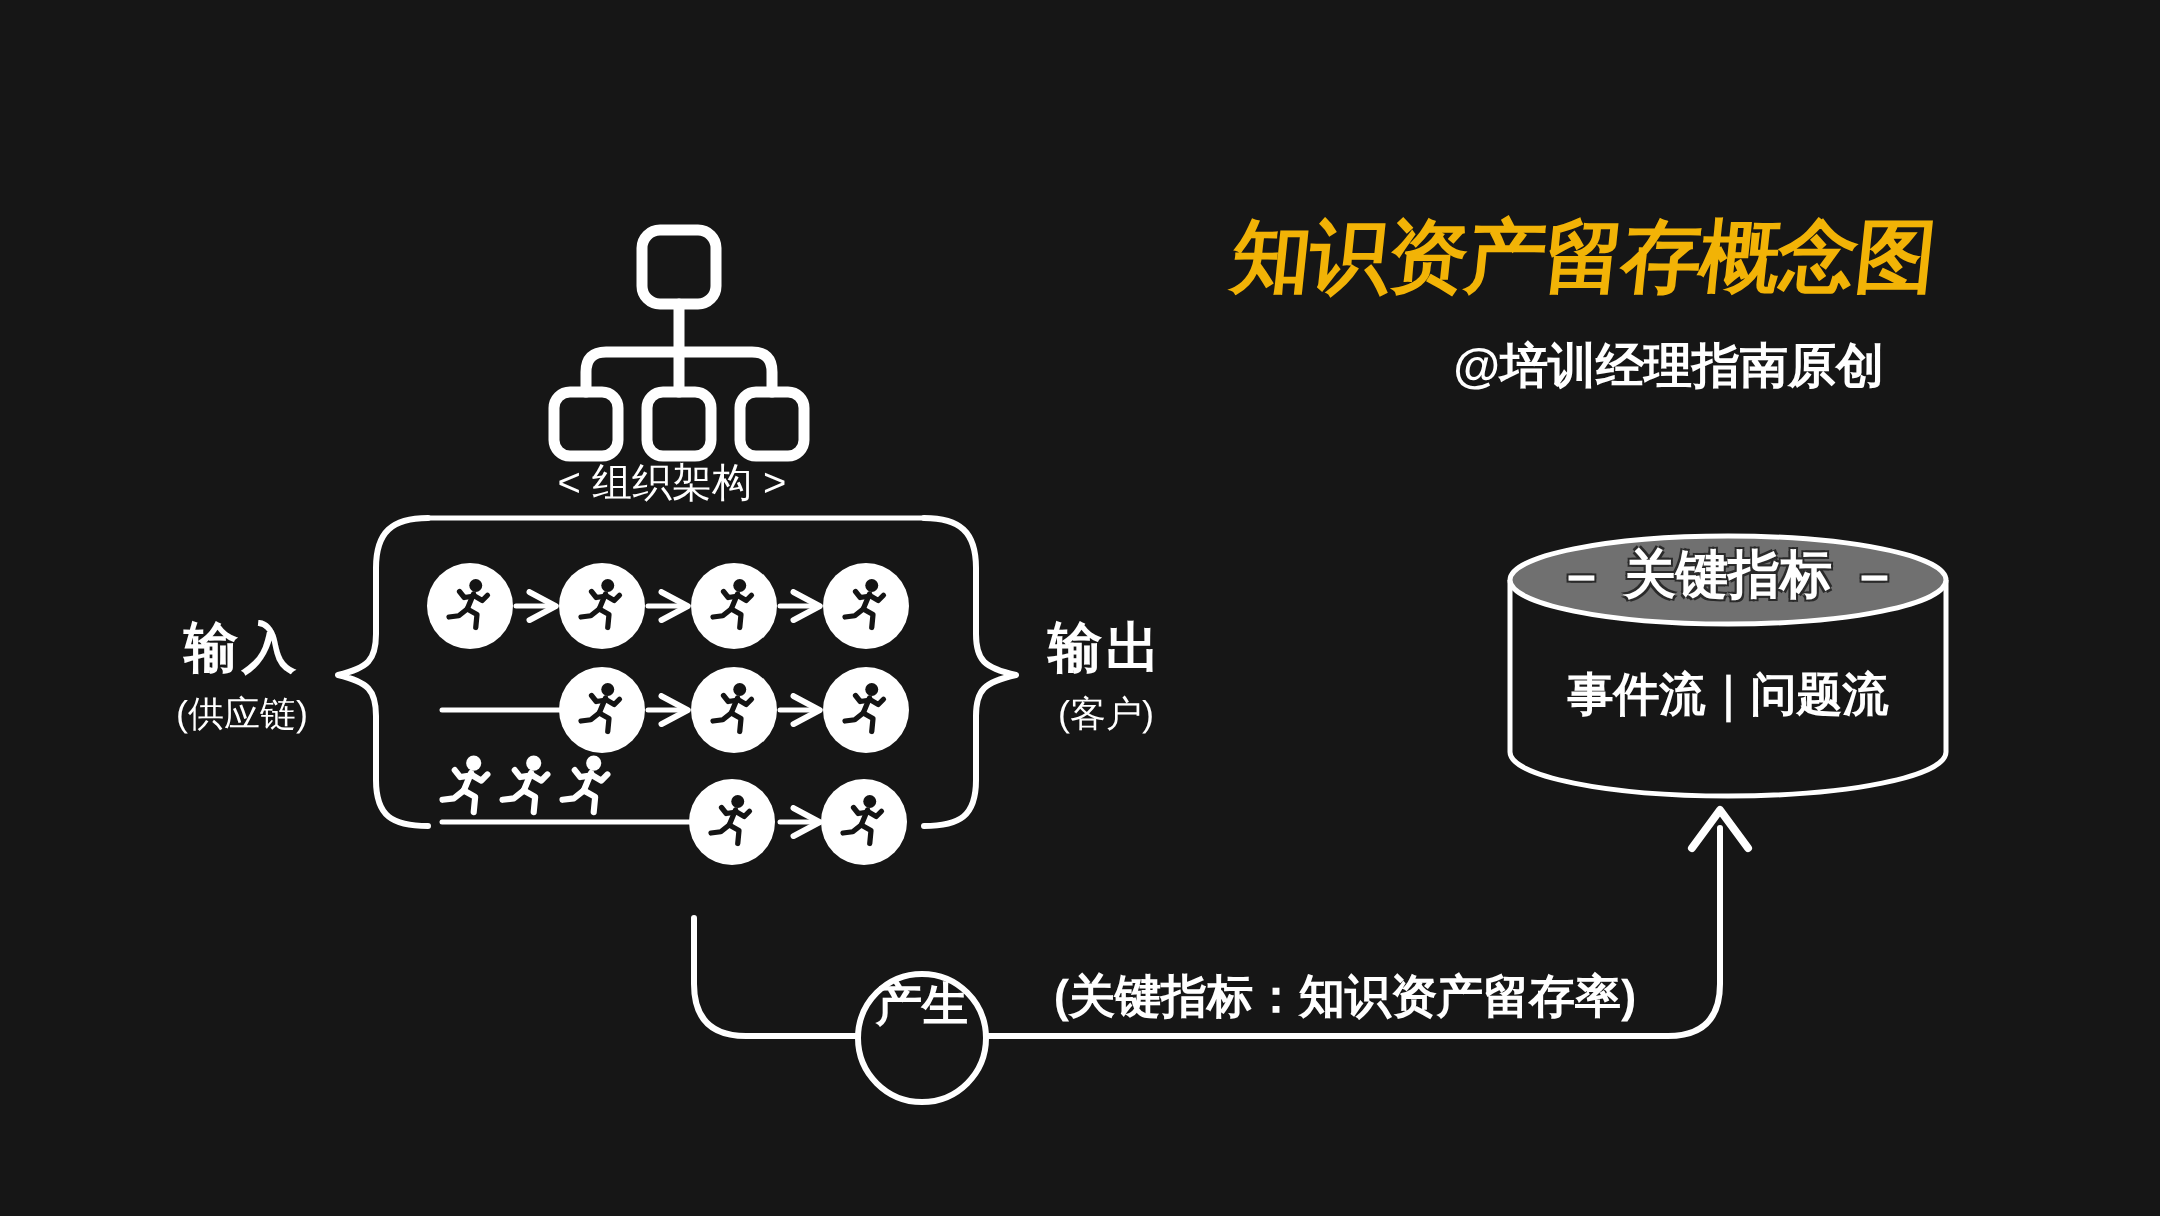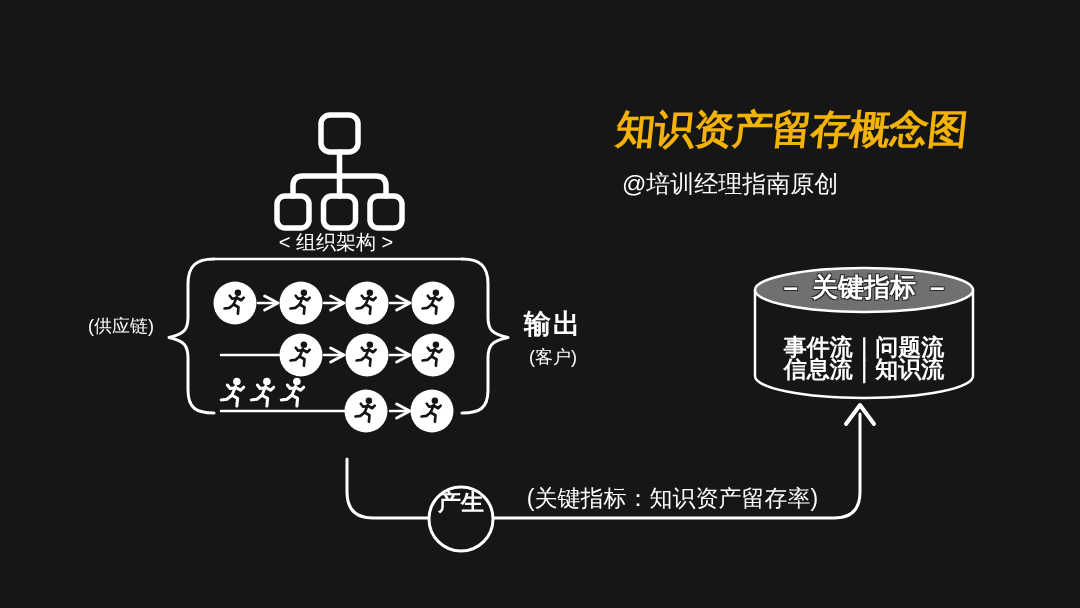--- a/index.html
+++ b/index.html
@@ -9,29 +9,29 @@
     overflow:hidden; font-family:"Liberation Sans", sans-serif; color:#fff;
   }
   .stage svg.diagram { position:absolute; left:0; top:0; }
   .t { position:absolute; color:#fff; line-height:1.15; }
   .center { text-align:center; }
   .title {
     left:616px; top:106px; width:400px;
     font-size:40px; font-weight:900; letter-spacing:-1px;
     color:#F2B306; transform:skewX(-6deg);
   }
-  .byline { left:622px; top:170px; width:320px; font-size:24px; font-weight:400; }
+  .byline { left:622px; top:170px; width:320px; font-size:24px; font-weight:700;text-align:right; }
   .org-label { left:236px; top:231px; width:200px; font-size:20px; }
   .io-block { width:150px; }
   .io-block .io-main { font-size:27px; font-weight:bold; letter-spacing:2px; }
   .io-block .io-sub { font-size:18px; margin-top:7px; }
   .input-block { left:46px; top:309px; }
   .output-block { left:478px; top:309px; }
   .process-label { left:247px; top:438px; width:200px; font-size:20px; }
-  .kpi-label { left:500px; top:485px; width:345px; font-size:23px; font-weight:400; }
+  .kpi-label { left:500px; top:485px; width:345px; font-size:23px; font-weight:700; }
   .produce-label { left:421px; top:489px; width:80px; font-size:23px; font-weight:bold; }
   .asset-title {
     left:754px; top:273px; width:220px; font-size:26px; font-weight:bold;
     display:flex; align-items:center; justify-content:center; gap:14px;
     text-shadow:1px 1px 0 #2a2a2a, -1px -1px 0 #2a2a2a, 1px -1px 0 #2a2a2a, -1px 1px 0 #2a2a2a;
   }
   .asset-row { left:744px; top:334px; width:240px; font-size:23px; font-weight:bold; }
   .asset-row2 { top:356px; }
   
   .stroke { stroke:#fff; fill:none; stroke-linecap:round; stroke-linejoin:round; }
@@ -132,33 +132,33 @@
       <ellipse class="cyl-top" cx="864" cy="290" rx="109" ry="22"></ellipse>
     </g>
   </svg>
 
   <div class="t title">知识资产留存概念图</div>
   <div class="t byline">@培训经理指南原创</div>
 
   <div class="t org-label center">&lt; 组织架构 &gt;</div>
 
   <div class="t io-block input-block center">
+    <div class="io-main">输入</div>
     <div class="io-sub">(供应链)</div>
   </div>
 
   <div class="t io-block output-block center">
     <div class="io-main">输出</div>
     <div class="io-sub">(客户)</div>
   </div>
 
 
   <div class="t asset-title">
     <span>–</span>
     <span>关键指标</span>
     <span>–</span>
   </div>
   <div class="t asset-row center">事件流｜问题流</div>
-  <div class="t asset-row asset-row2 center">信息流｜知识流</div>
 
   <div class="t produce-label center">产生</div>
   <div class="t kpi-label center">(关键指标：知识资产留存率)</div>
 
 </div>
 
 </body></html>

